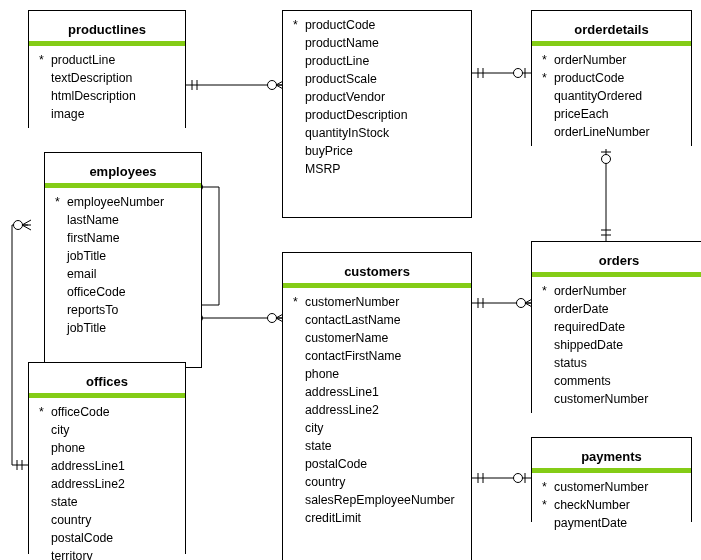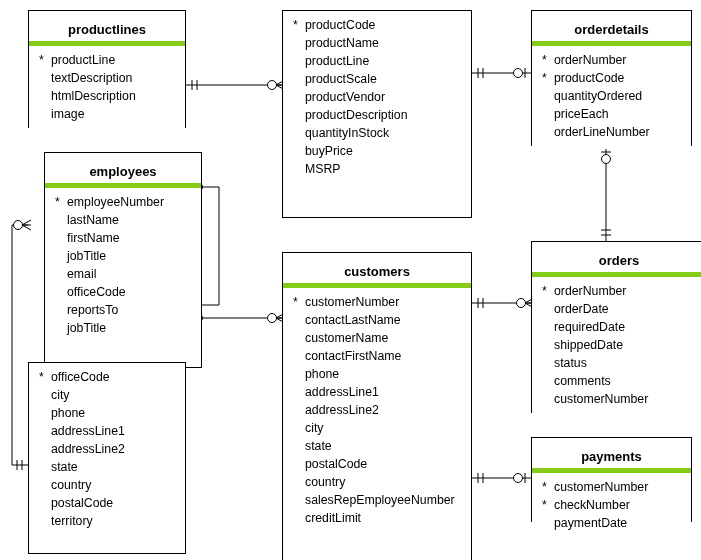--- a/index.html
+++ b/index.html
@@ -185,20 +185,21 @@
           <div class="field"><span class="fname">lastName</span></div>
           <div class="field"><span class="fname">firstName</span></div>
           <div class="field"><span class="fname">jobTitle</span></div>
           <div class="field"><span class="fname">email</span></div>
           <div class="field"><span class="fname">officeCode</span></div>
           <div class="field"><span class="fname">reportsTo</span></div>
           <div class="field"><span class="fname">jobTitle</span></div>
         </div>
       </div>
       <div class="entity" style="left: 28px; top: 362px; width: 158px; height: 192px;">
+        <div class="entity-title">offices</div>
         <div class="entity-fields">
           <div class="field"><span class="pk-mark">*</span><span class="fname">officeCode</span></div>
           <div class="field"><span class="fname">city</span></div>
           <div class="field"><span class="fname">phone</span></div>
           <div class="field"><span class="fname">addressLine1</span></div>
           <div class="field"><span class="fname">addressLine2</span></div>
           <div class="field"><span class="fname">state</span></div>
           <div class="field"><span class="fname">country</span></div>
           <div class="field"><span class="fname">postalCode</span></div>
           <div class="field"><span class="fname">territory</span></div>

